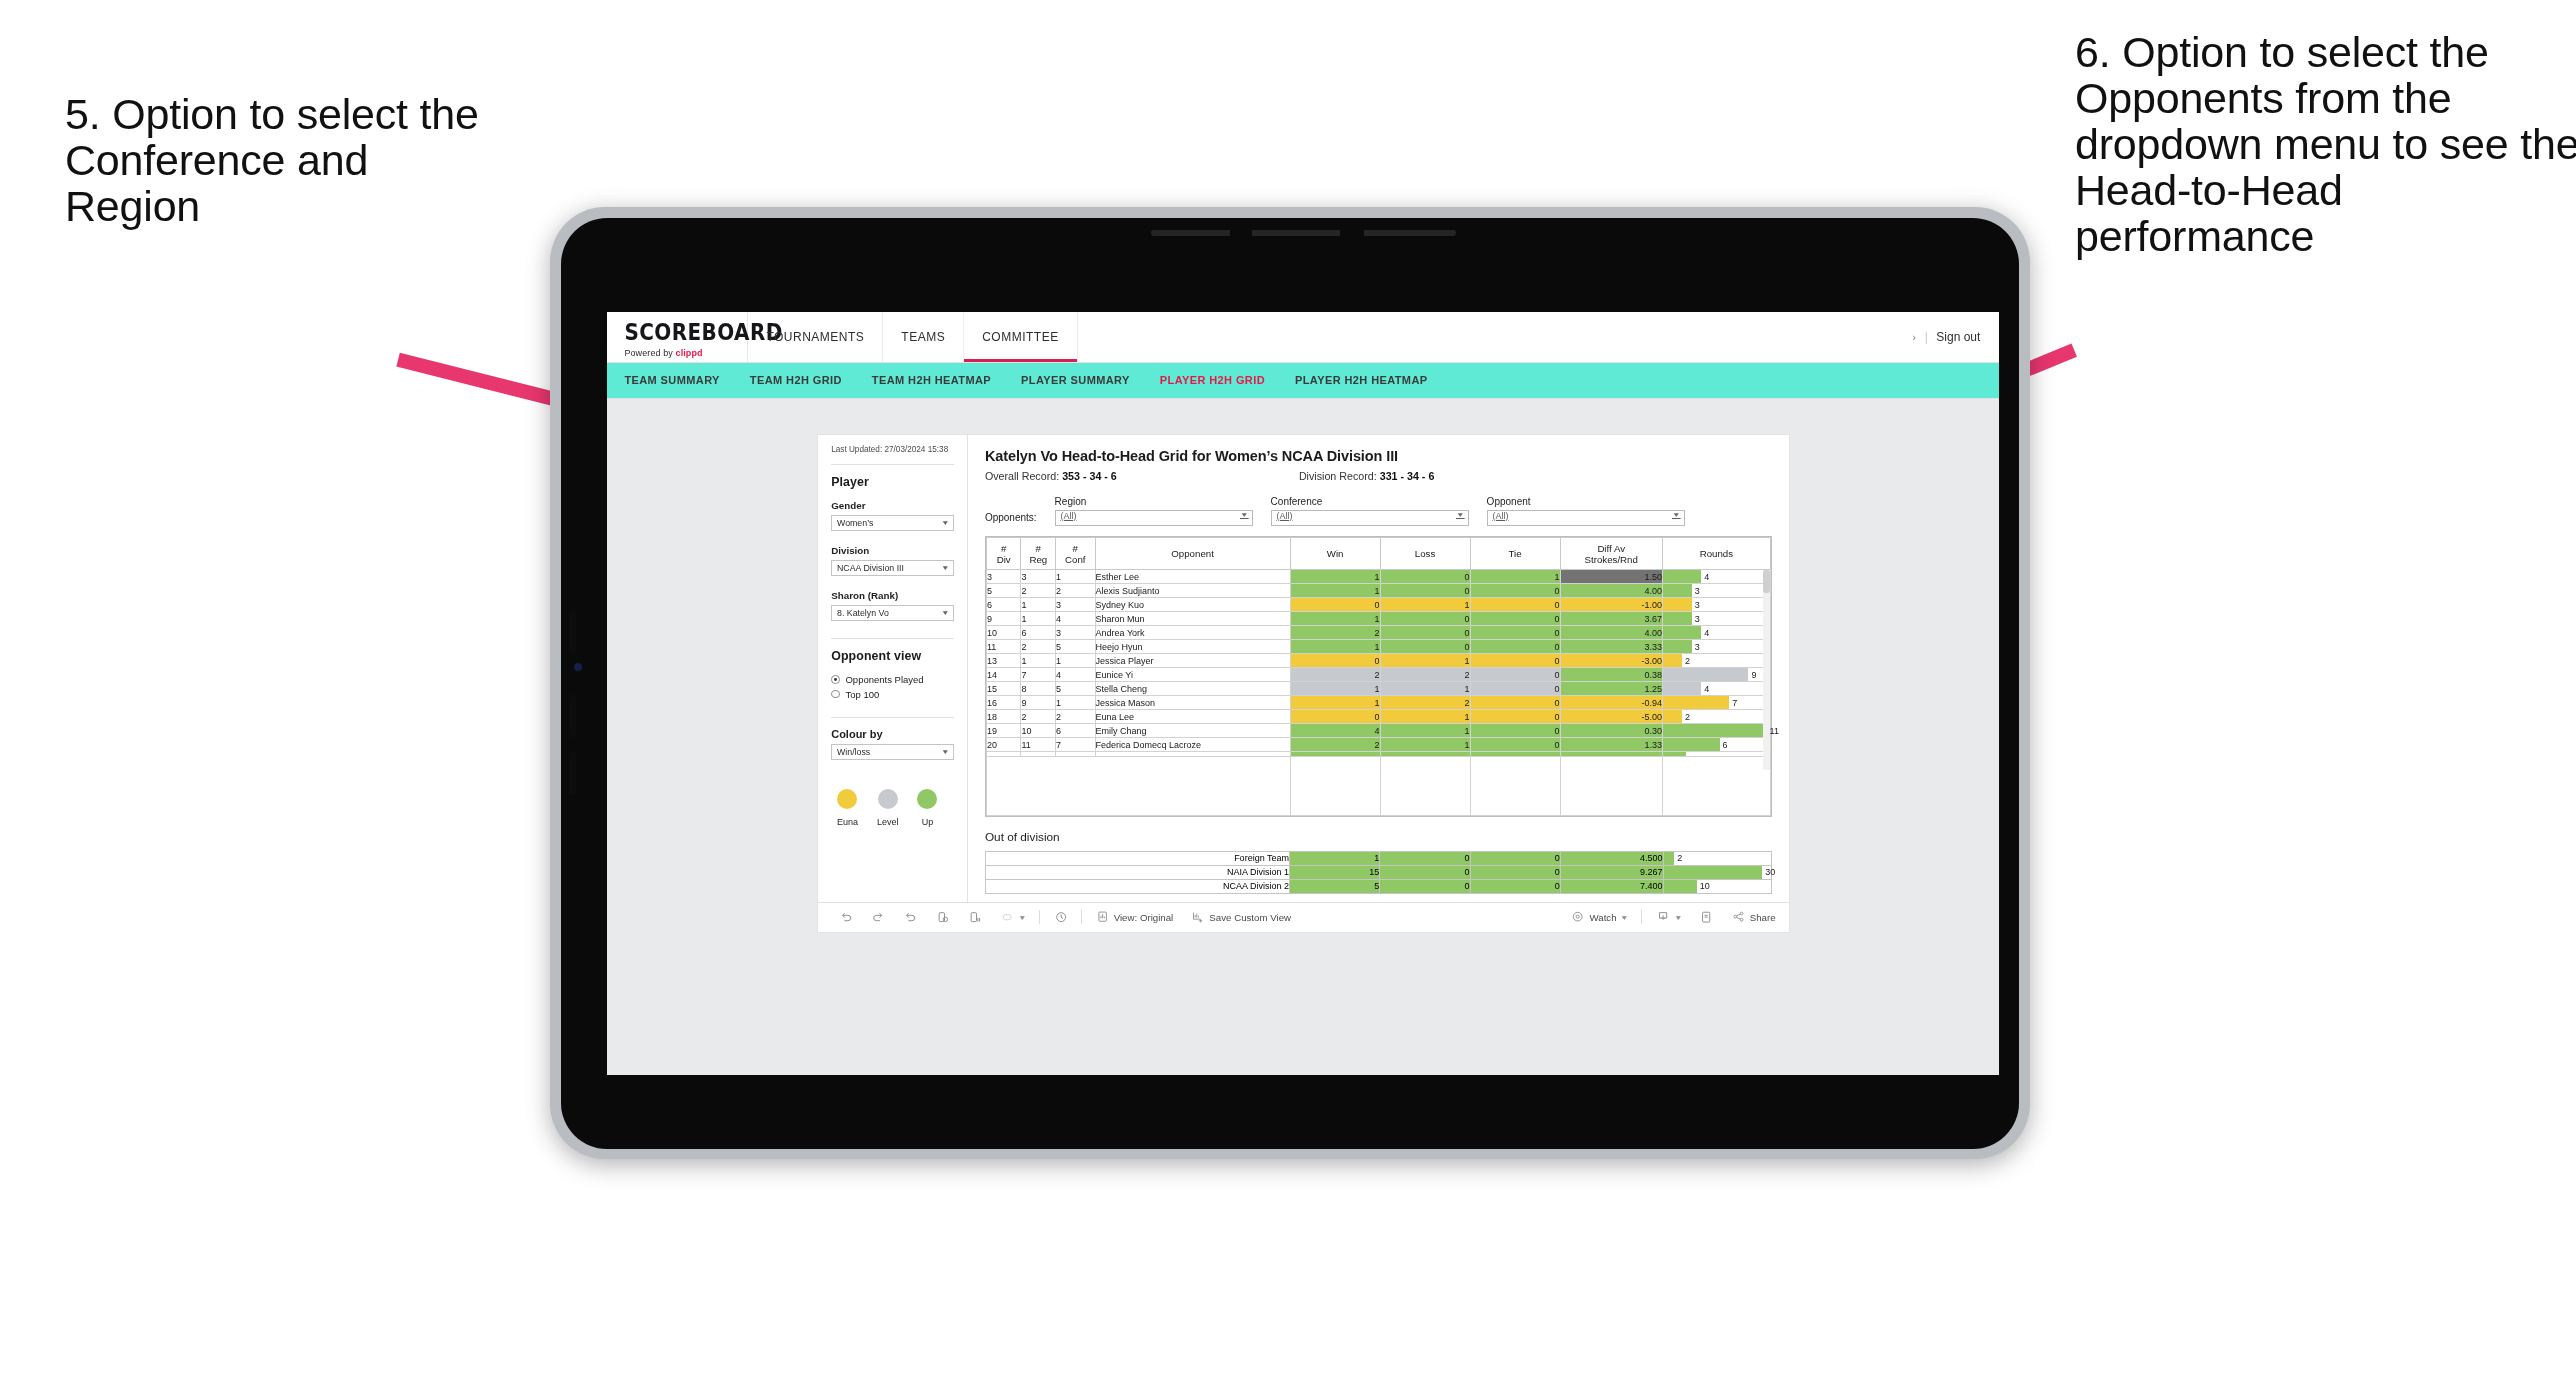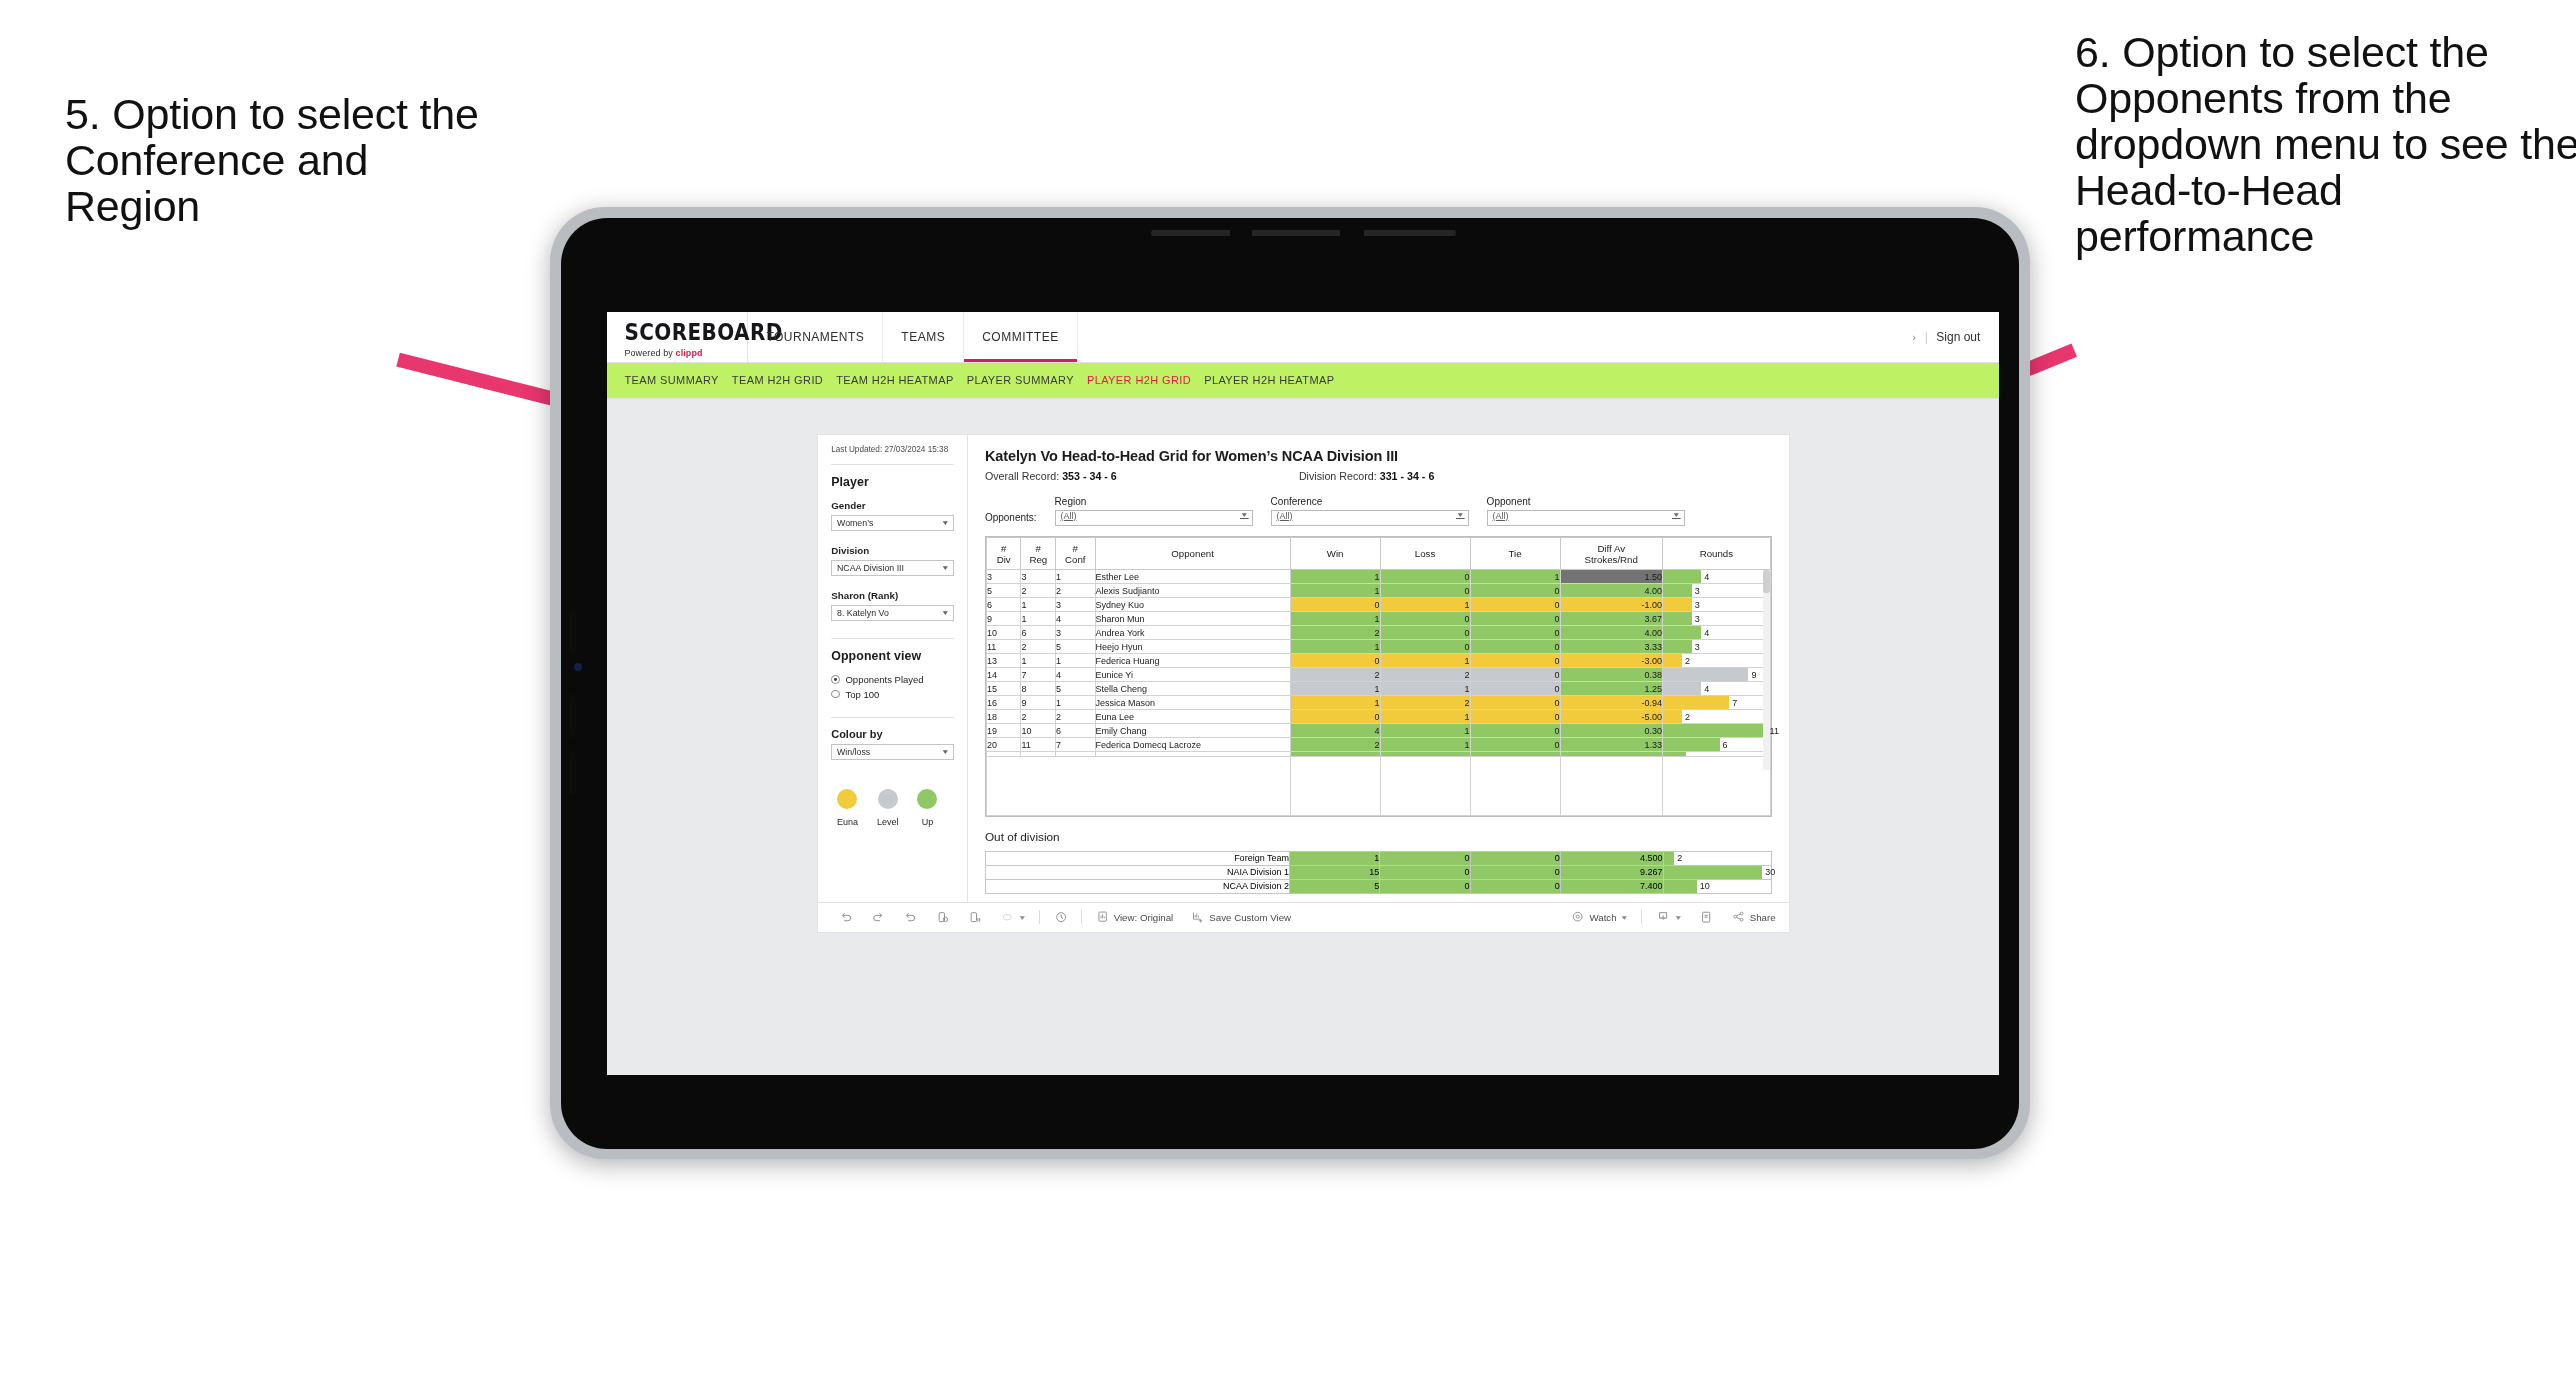--- a/index.html
+++ b/index.html
@@ -84,22 +84,22 @@
   #topnav-spacer { flex:1; }
   #signout-wrap {
     display:flex; align-items:center; gap:8.6px; padding-right:19px;
     font-size:12px; color:#2f2f2f;
   }
   #signout-chev { color:#888; font-size:11.4px; }
   #signout-bar { color:#c9c9c9; }
 
   
   #subnav {
-    height: 36px; background:#bef264; border-bottom:1px solid #e0e0e0;
-    display:flex; align-items:center; padding-left:17px; gap:13px;
+    height: 36px; background:#5eead4; border-bottom:1px solid #e0e0e0;
+    display:flex; align-items:center; padding-left:17px; gap:30px;font-weight:bold;
   }
   .subtab { font-size: 11px; letter-spacing:0.4px; color:#3a3a3a; cursor:pointer; }
   .subtab.active { color:#e8174a; }
 
   
   #viz-area { padding: 36px 0 0 0; display:flex; justify-content:center; }
   #viz-card {
     width: 971px; background:#fff; display:flex; flex-direction:column;
     box-shadow: 0 0 0 1px #e3e3e3;
   }
@@ -463,21 +463,21 @@
                           <td class="r" style="background: rgb(143, 200, 100);">3.33</td>
                           <td class="rounds-cell">
                             <div class="rbar" style="width: 27%; background: rgb(143, 200, 100);"></div>
                             <div class="rtext" style="left: calc(27% + 2.9px);">3</div>
                           </td>
                         </tr>
                         <tr>
                           <td class="l">13</td>
                           <td class="l">1</td>
                           <td class="l">1</td>
-                          <td class="l">Federica Huang</td>
+                          <td class="l">Jessica Player</td>
                           <td class="r" style="background: rgb(242, 203, 61);">0</td>
                           <td class="r" style="background: rgb(242, 203, 61);">1</td>
                           <td class="r" style="background: rgb(242, 203, 61);">0</td>
                           <td class="r" style="background: rgb(242, 203, 61);">-3.00</td>
                           <td class="rounds-cell">
                             <div class="rbar" style="width: 18%; background: rgb(242, 203, 61);"></div>
                             <div class="rtext" style="left: calc(18% + 2.9px);">2</div>
                           </td>
                         </tr>
                         <tr>

